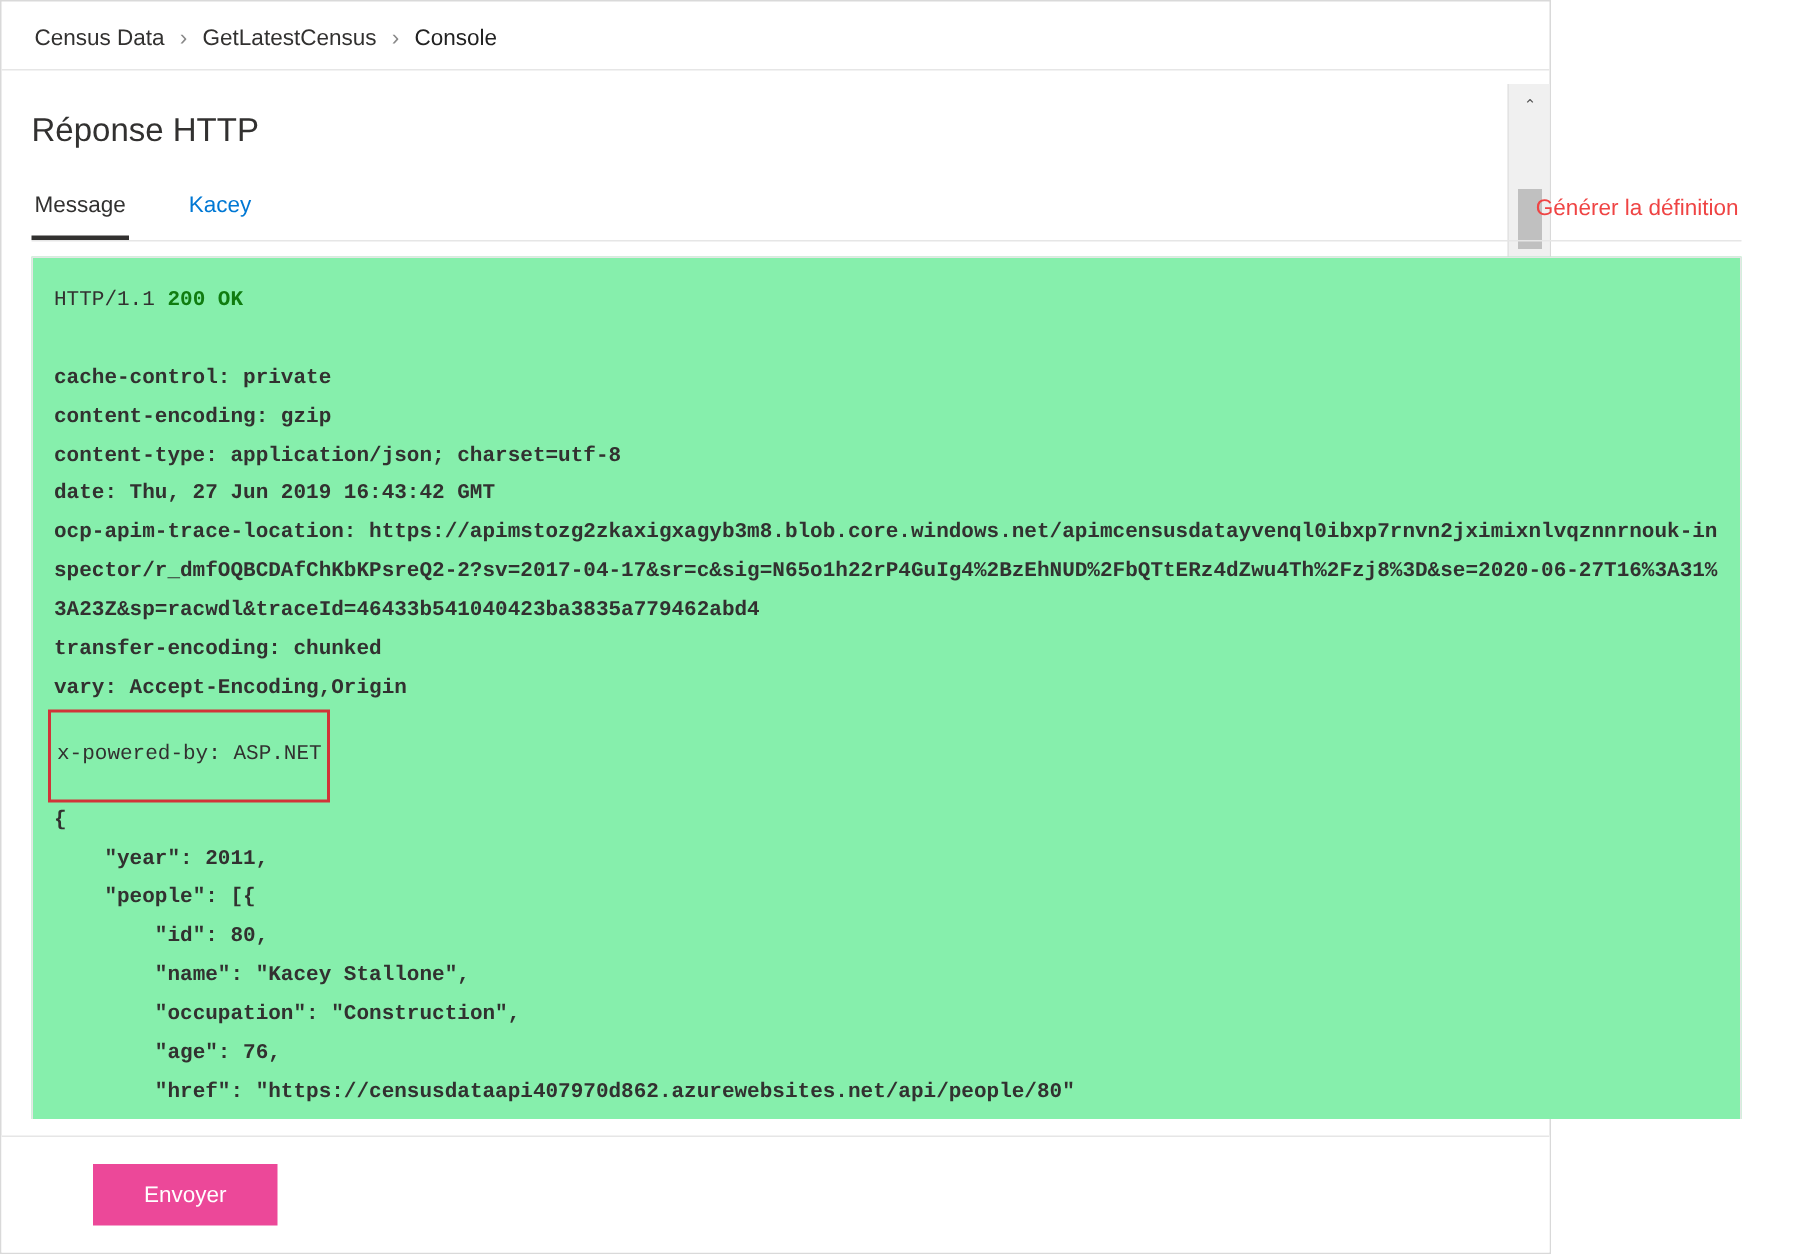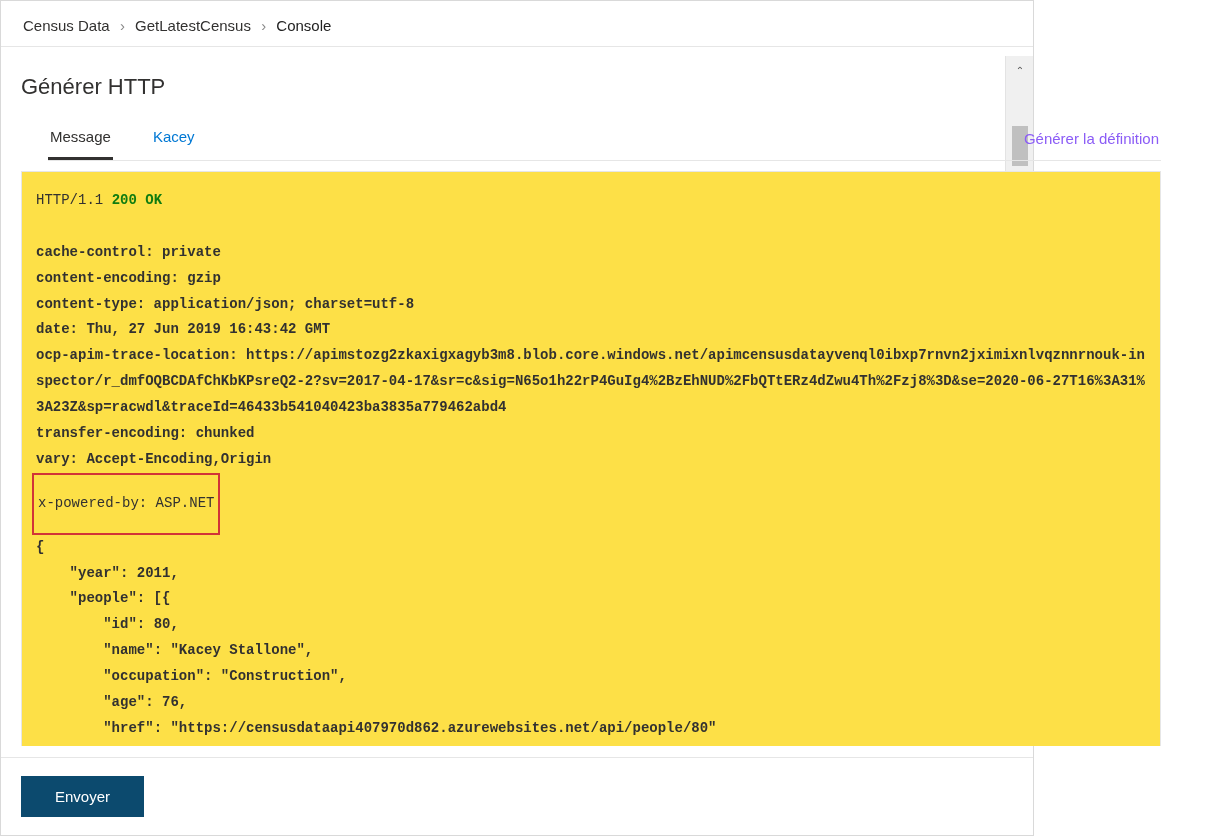--- a/index.html
+++ b/index.html
@@ -65,43 +65,42 @@
     font-size: 22px;
     font-weight: 400;
     margin: 6px 0 18px 0;
     color: #323130;
   }
   .tabs-row {
     display: flex;
     align-items: center;
     justify-content: space-between;
     border-bottom: 1px solid #e6e6e6;
-    margin-left: 27px;
   }
   .tabs-left { display: flex; gap: 38px; }
   .tab {
     font-size: 15px;
     padding: 10px 2px 12px 2px;
     color: #0078d4;
     cursor: pointer;
     border-bottom: 3px solid transparent;
   }
   .tab.active {
     color: #323130;
     border-bottom-color: #323130;
   }
   .gen-link {
     font-size: 15px;
-    color: #8b5cf6;
+    color: #ef4444;
     padding: 10px 2px 12px 2px;
     cursor: pointer;
   }
   .response-box {
     margin-top: 10px;
-    background: #fde047;
+    background: #86efac;
     border: 1px solid #e6e6e6;
     padding: 16px 14px;
     font-family: Consolas, "Courier New", monospace;
     font-size: 14px;
     line-height: 1.85;
     color: #323130;
     white-space: pre-wrap;
     word-break: break-all;
   }
   .status-ok { color: #107c10; font-weight: bold; }
@@ -116,26 +115,27 @@
     left: 0; bottom: 0;
     width: 100%;
     height: 78px;
     border-top: 1px solid #e6e6e6;
     display: flex;
     align-items: center;
     padding-left: 20px;
     background: #fff;
   }
   .send-button {
-    background: #0c4a6e;
+    background: #ec4899;
     color: #fff;
     border: none;
     padding: 12px 34px;
     font-size: 15px;
     cursor: pointer;
+    margin-left: 41px;
   }
   .hdr-line { display: block; font-weight: bold; }
 </style>
 </head>
 <body>
 
 <div class="outer">
 
   <div class="breadcrumb">
     <span class="bc-item">Census Data</span>
@@ -146,21 +146,21 @@
   </div>
 
   <div class="scroll-stub">
     <div class="scroll-arrow top">⌃</div>
     <div class="scroll-thumb"></div>
     <div class="scroll-arrow bot">⌄</div>
   </div>
 
   <div class="content-wrap">
 
-    <h2 class="page-title">Générer HTTP</h2>
+    <h2 class="page-title">Réponse HTTP</h2>
 
     <div class="tabs-row">
       <div class="tabs-left">
         <div class="tab active">Message</div>
         <div class="tab">Kacey</div>
       </div>
       <div class="gen-link">Générer la définition</div>
     </div>
 
     <div class="response-box"><span>HTTP/1.1</span> <span class="status-ok">200 OK</span>

